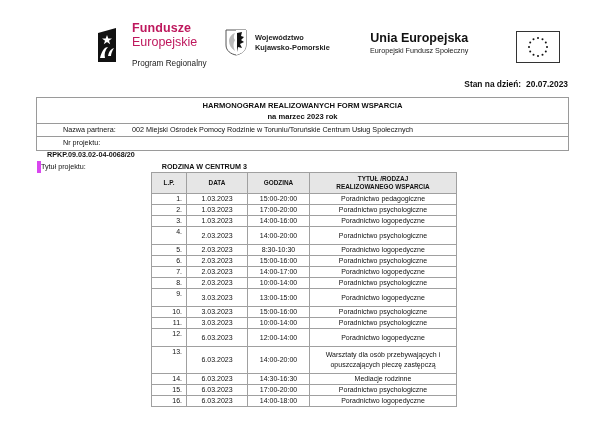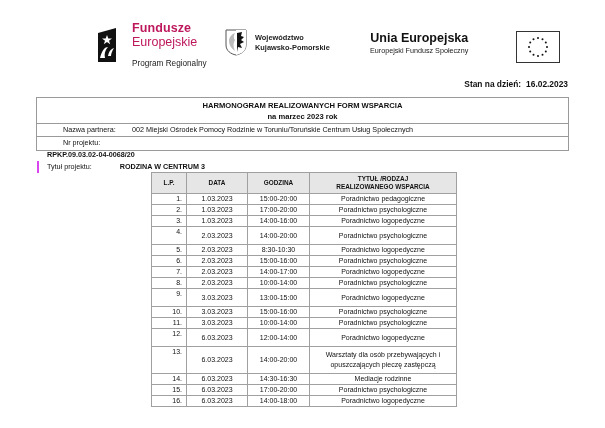--- a/index.html
+++ b/index.html
@@ -28,21 +28,21 @@
   .date-line .v { margin-left: 5px; }
 
   
   .hbox { position: absolute; left: 36px; top: 97px; width: 533px; border: 1px solid #9a9a9a; }
   .hbox .title { height: 26px; border-bottom: 1px solid #9a9a9a; text-align: center; font-size: 7.6px; font-weight: bold; line-height: 11px; padding-top: 2px; }
   .hbox .row { height: 13px; border-bottom: 1px solid #9a9a9a; font-size: 7.2px; line-height: 12px; display: flex; }
   .hbox .row:last-child { border-bottom: none; flex-direction: column; }
   .hbox .lbl { width: 60px; padding-left: 3px; margin-left: 23px; }
   .hbox .partner { padding-left: 12px; }
   .hbox .nr { width: 175px; padding-left: 10px; font-weight: bold; }
-  .hbox .cell-split { border-left: 2px solid #d946ef; padding-left: 8px; display: flex; }
+  .hbox .cell-split { border-left: 4px solid #d946ef; padding-left: 0; display: flex; gap: 48px; }
   .hbox .cell-split .tv { margin-left: 28px; font-weight: bold; }
 
   
   table.sched { position: absolute; left: 151px; top: 172px; border-collapse: collapse; font-size: 7px; color: #111; }
   table.sched th, table.sched td { border: 1px solid #a0a0a0; text-align: center; padding: 0 2px; }
   table.sched th { background: #e6e6e6; font-size: 6.4px; font-weight: bold; height: 21px; line-height: 8px; }
   table.sched td { height: 11px; line-height: 10px; }
   table.sched td.lp { text-align: right; padding-right: 4px; }
   table.sched tr.tall td { height: 18px; }
   table.sched tr.tall td.lp { vertical-align: top; }
@@ -103,21 +103,21 @@
         <circle cx="13.2" cy="19.5" r="1"></circle>
         <circle cx="12" cy="15" r="1"></circle>
         <circle cx="13.2" cy="10.5" r="1"></circle>
         <circle cx="16.5" cy="7.2" r="1"></circle>
       </g>
     </svg>
   </div>
 </div>
 
 <div class="date-line">
-  <span>Stan na dzień:</span><span class="v">16.02.2023</span>
+  <span>Stan na dzień:</span><span class="v">20.07.2023</span>
 </div>
 
 <div class="hbox">
   <div class="title">
     <div>HARMONOGRAM REALIZOWANYCH FORM WSPARCIA</div>
     <div>na marzec 2023 rok</div>
   </div>
   <div class="row">
     <span class="lbl">Nazwa partnera:</span>
     <span class="partner">002 Miejski Ośrodek Pomocy Rodzinie w Toruniu/Toruńskie Centrum Usług Społecznych</span>

